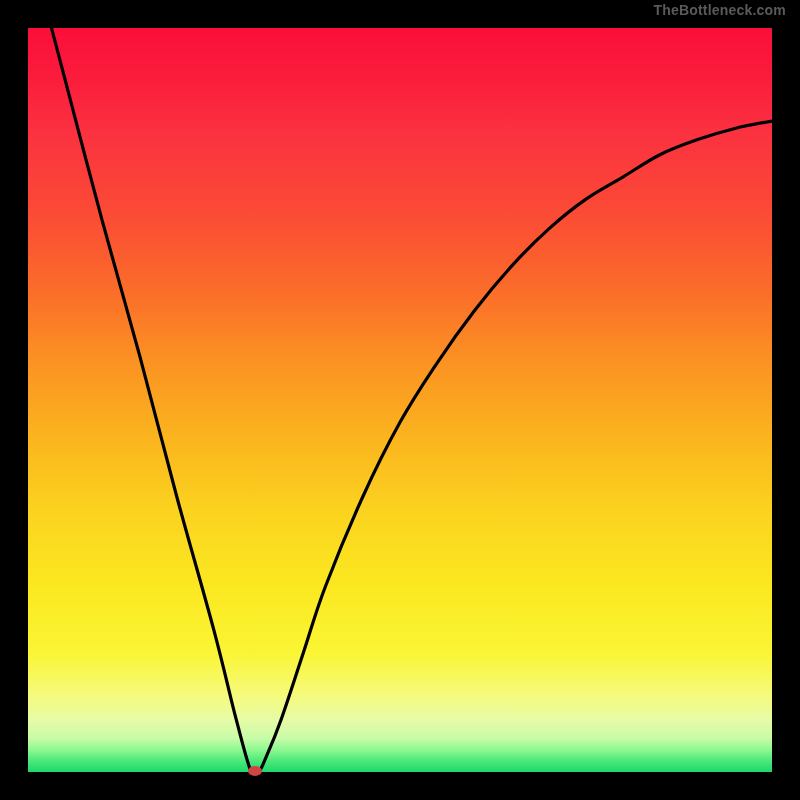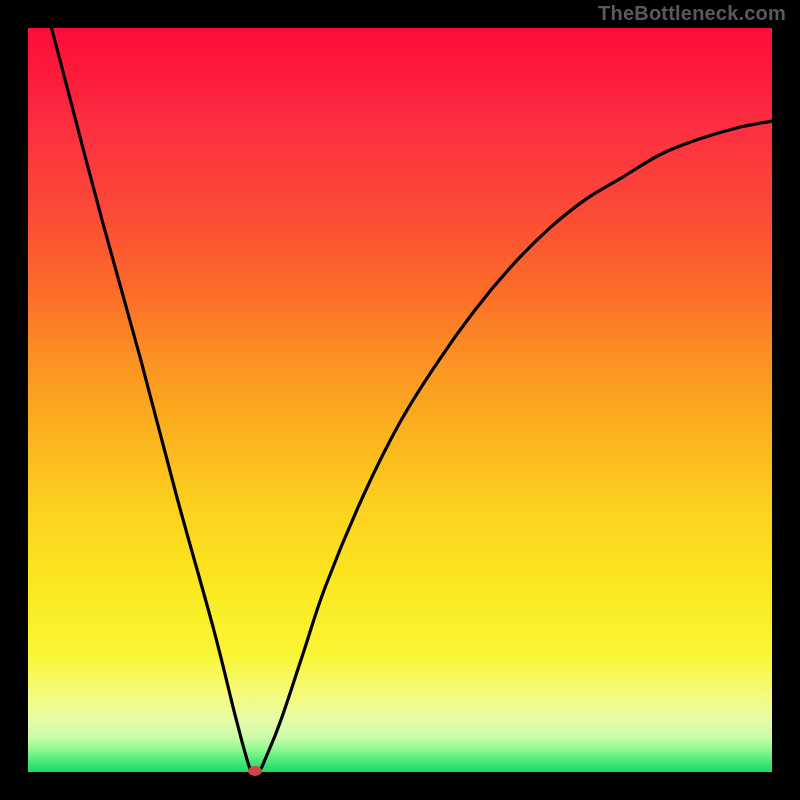--- a/index.html
+++ b/index.html
@@ -15,21 +15,21 @@
     position: relative;
     width: 800px;
     height: 800px;
     background: #000;
   }
   .watermark {
     position: absolute;
     top: 2px;
     right: 14px;
     color: #5a5a5a;
-    font-size: 20px;
+    font-size: 14px;
     font-weight: 600;
     letter-spacing: 0.2px;
     z-index: 5;
   }
   .plot {
     position: absolute;
     left: 28px;
     top: 28px;
     width: 744px;
     height: 744px;

